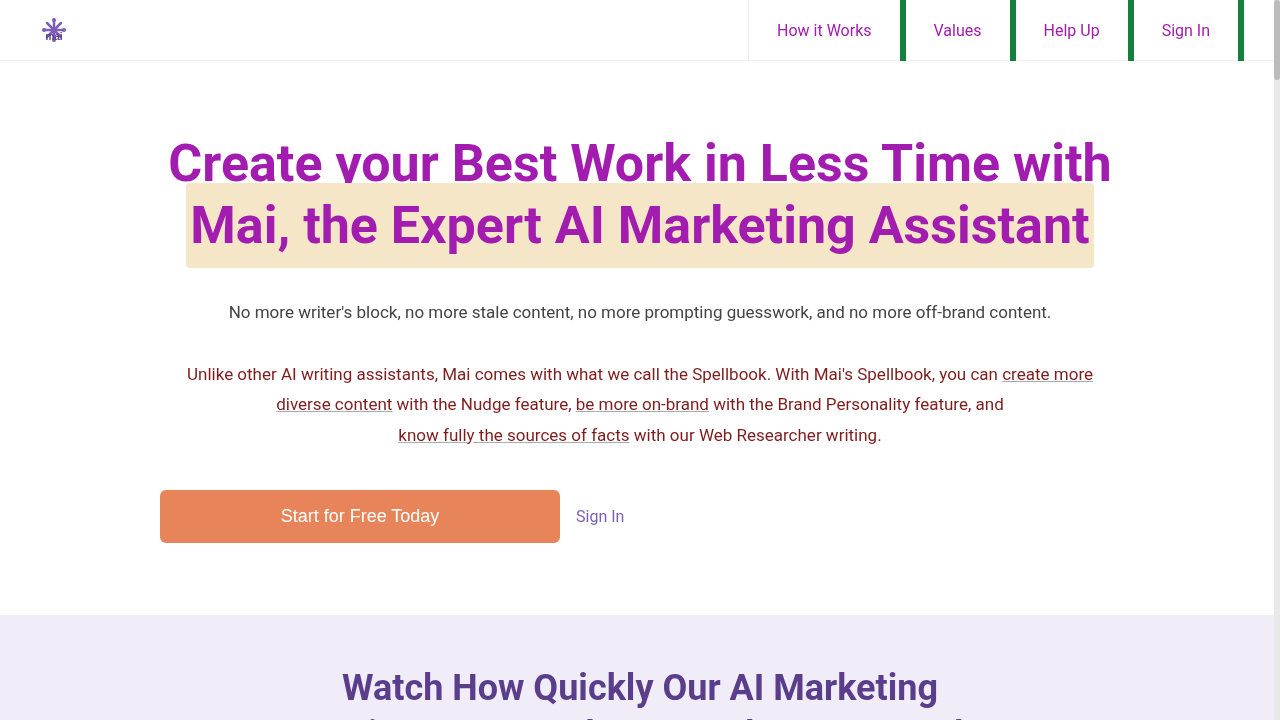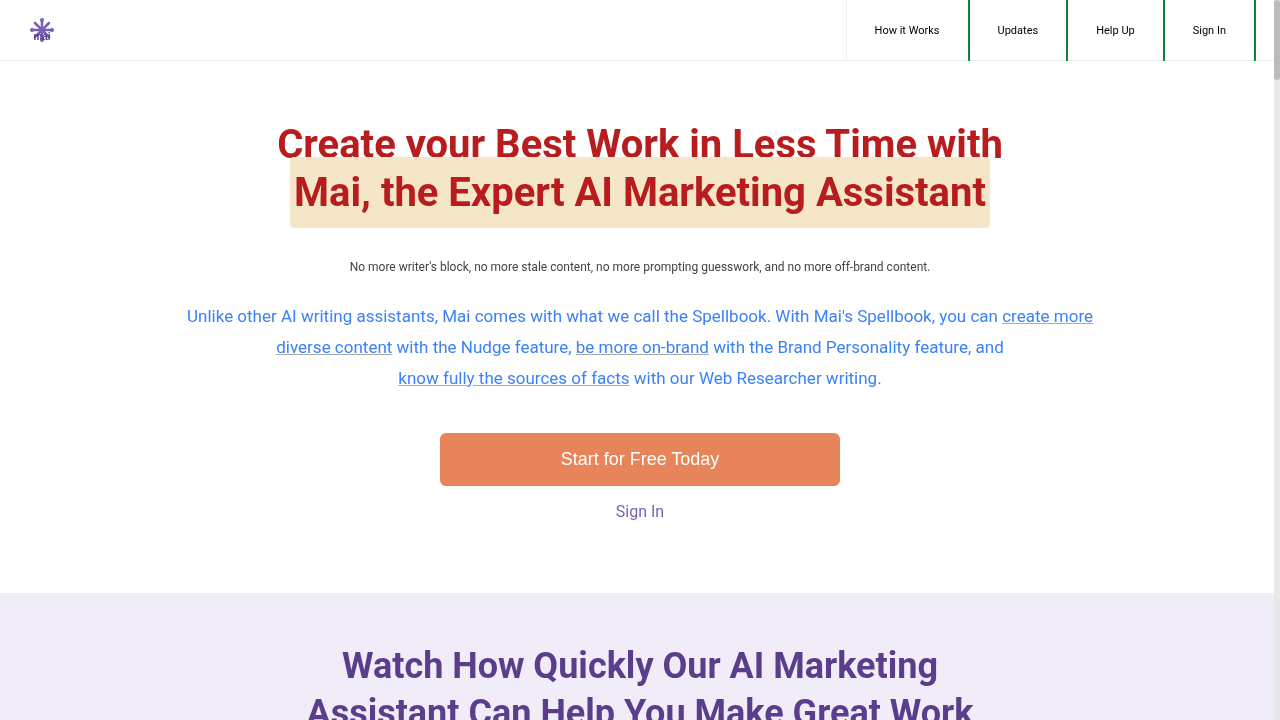--- a/index.html
+++ b/index.html
@@ -15,21 +15,21 @@
       width: 1280px;
       min-height: 720px;
       overflow-x: hidden;
     }
 
     
     .navbar {
       display: flex;
       align-items: center;
       justify-content: space-between;
-      padding: 0 24px;
+      padding: 0 36px;
       height: 61px;
       background: #fff;
       border-bottom: 1px solid #f0f0f0;
       position: relative;
     }
 
     .navbar::after {
       content: '';
       position: absolute;
       right: 0;
@@ -54,76 +54,77 @@
       display: flex;
       align-items: center;
       gap: 0;
     }
 
     .nav-link {
       padding: 0 28px;
       height: 61px;
       display: flex;
       align-items: center;
-      font-size: 11px;
-      color: #000000;
+      font-size: 16px;
+      color: #a21caf;
       cursor: pointer;
       text-decoration: none;
-      border-right: 2px solid #15803d;
+      border-right: 6px solid #15803d;
     }
 
     .nav-link:first-child {
       border-left: 1px solid #f0f0f0;
     }
 
     
     .hero {
       text-align: center;
       padding: 60px 20px 40px;
       max-width: 1000px;
       margin: 0 auto;
     }
 
     .hero-title {
-      font-size: 40px;
+      font-size: 52px;
       font-weight: 700;
-      color: #b91c1c;
+      color: #a21caf;
       line-height: 1.2;
       margin-bottom: 40px;
+      margin-top: 12px;
     }
 
     .hero-title .highlight {
       background-color: #f5e6c8;
       border-radius: 4px;
       padding: 12px 4px;
     }
 
     .hero-subtitle {
-      font-size: 12px;
+      font-size: 17px;
       color: #444;
       line-height: 1.7;
-      margin-bottom: 24px;
+      margin-bottom: 32px;
     }
 
     .hero-description {
       font-size: 17px;
-      color: #3b82f6;
+      color: #7f1d1d;
       line-height: 1.8;
       margin-bottom: 40px;
     }
 
     .hero-description .underline-text {
       text-decoration: underline;
       text-decoration-color: #aaa;
     }
 
     
     .cta-container {
       display: flex;
-      flex-direction: column;
+      flex-direction: row;
       align-items: center;
       gap: 16px;
       margin-bottom: 32px;
     }
 
     .cta-button {
       background: #e8845a;
       color: #fff;
       border: none;
       padding: 16px 60px;
@@ -208,21 +209,21 @@
         <circle cx="0" cy="10" r="2" fill="#7b5fb5"></circle>
         <circle cx="-10" cy="0" r="2" fill="#7b5fb5"></circle>
         <circle cx="10" cy="0" r="2" fill="#7b5fb5"></circle>
       </g>
       <text x="18" y="28" text-anchor="middle" font-family="Arial, sans-serif" font-size="10" font-weight="bold" fill="#5a3e8c">mai</text>
     </svg>
   </div>
 
   <div class="nav-links">
     <a class="nav-link" href="#">How it Works</a>
-    <a class="nav-link" href="#">Updates</a>
+    <a class="nav-link" href="#">Values</a>
     <a class="nav-link" href="#">Help Up</a>
     <a class="nav-link" href="#">Sign In</a>
   </div>
 </nav>
 
 <section class="hero">
   <h1 class="hero-title">
     <span>Create your Best Work in Less Time with</span><br>
     <span class="highlight">Mai, the Expert AI Marketing Assistant</span>
   </h1>

